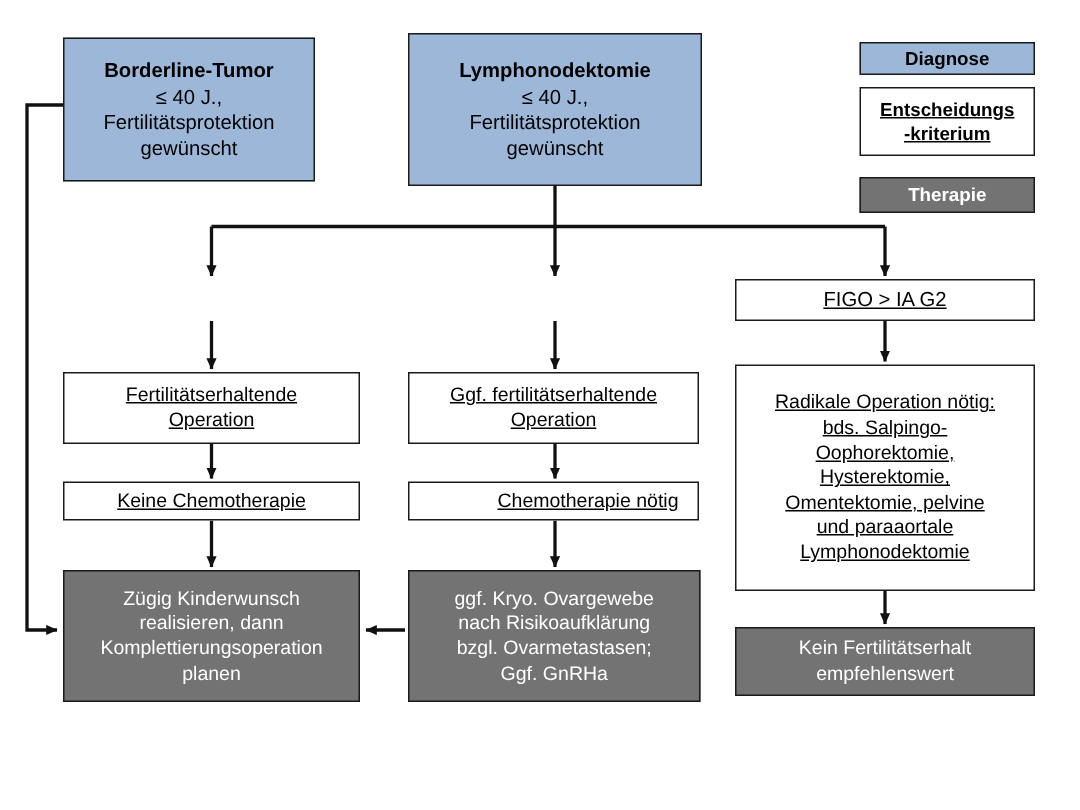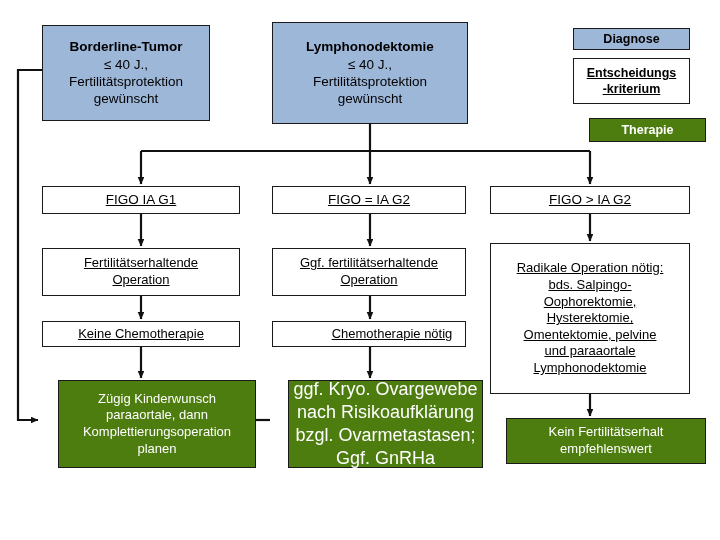--- a/index.html
+++ b/index.html
@@ -48,40 +48,39 @@
   .diagnose {
     background: #9DB7D9;
     color: #000000;
   }
   .kriterium {
     background: #ffffff;
     color: #000000;
     text-decoration: underline;
   }
   .therapie {
-    background: #4d7c0f;
+    background: #737373;
     color: #ffffff;
-    margin-left: 16px;
   }
   .bold { font-weight: bold; }
   .node-borderline   { left: 42px;  top: 25px;  width: 168px; height: 96px;  font-size: 13.5px; }
   .node-ovarial      { left: 272px; top: 22px;  width: 196px; height: 102px; font-size: 13.5px; }
   .legend-diagnose   { left: 573px; top: 28px;  width: 117px; height: 22px;  font-size: 12.5px; }
   .legend-kriterium  { left: 573px; top: 58px;  width: 117px; height: 46px;  font-size: 12.5px; }
   .legend-therapie   { left: 573px; top: 118px; width: 117px; height: 24px;  font-size: 12.5px; }
   .node-figo1        { left: 42px;  top: 186px; width: 198px; height: 28px;  font-size: 13.5px; }
   .node-figo2        { left: 272px; top: 186px; width: 194px; height: 28px;  font-size: 13.5px; }
   .node-figo3        { left: 490px; top: 186px; width: 200px; height: 28px;  font-size: 13.5px; }
   .node-op1          { left: 42px;  top: 248px; width: 198px; height: 48px;  font-size: 13px; justify-content: center; }
   .node-op2          { left: 272px; top: 248px; width: 194px; height: 48px;  font-size: 13px; }
   .node-radikal      { left: 490px; top: 243px; width: 200px; height: 151px; font-size: 13px; }
   .node-chemo1       { left: 42px;  top: 321px; width: 198px; height: 26px;  font-size: 13px; }
   .node-chemo2       { left: 272px; top: 321px; width: 194px; height: 26px;  font-size: 13px; padding-left: 46px; }
   .node-ther1        { left: 42px;  top: 380px; width: 198px; height: 88px;  font-size: 13px; }
-  .node-ther2        { left: 272px; top: 380px; width: 195px; height: 88px;  font-size: 18px; text-align: center; }
+  .node-ther2        { left: 272px; top: 380px; width: 195px; height: 88px;  font-size: 13px; text-align: center; }
   .node-ther3        { left: 490px; top: 418px; width: 200px; height: 46px;  font-size: 13px; }
 </style>
 </head>
 <body>
 
 <div id="canvas">
 
   <svg id="connectors" viewBox="0 0 720 540" xmlns="http://www.w3.org/2000/svg">
     <defs>
       <marker id="ah" markerWidth="9" markerHeight="9" refX="7.2" refY="3.4" orient="auto" markerUnits="userSpaceOnUse">
@@ -132,26 +131,20 @@
     <span class="txt">Diagnose</span>
   </div>
   <div class="node kriterium legend-kriterium bold">
     <span class="txt">Entscheidungs
 -kriterium</span>
   </div>
   <div class="node therapie legend-therapie bold">
     <span class="txt">Therapie</span>
   </div>
 
-  <div class="node kriterium node-figo1">
-    <span class="txt">FIGO IA G1</span>
-  </div>
-  <div class="node kriterium node-figo2">
-    <span class="txt">FIGO = IA G2</span>
-  </div>
   <div class="node kriterium node-figo3">
     <span class="txt">FIGO &gt; IA G2</span>
   </div>
 
   <div class="node kriterium node-op1">
     <span class="txt">Fertilitätserhaltende
 Operation</span>
   </div>
   <div class="node kriterium node-op2">
     <span class="txt">Ggf. fertilitätserhaltende
@@ -169,21 +162,21 @@
 Omentektomie, pelvine
 und paraaortale
 Lymphonodektomie</span>
   </div>
   <div class="node kriterium node-chemo2">
     <span class="txt">Chemotherapie nötig</span>
   </div>
 
   <div class="node therapie node-ther1">
     <span class="txt">Zügig Kinderwunsch
-paraaortale, dann
+realisieren, dann
 Komplettierungsoperation
 planen</span>
   </div>
   <div class="node therapie node-ther2">
     <span class="txt">ggf. Kryo. Ovargewebe
 nach Risikoaufklärung
 bzgl. Ovarmetastasen;
 Ggf. GnRHa</span>
   </div>
   <div class="node therapie node-ther3">

